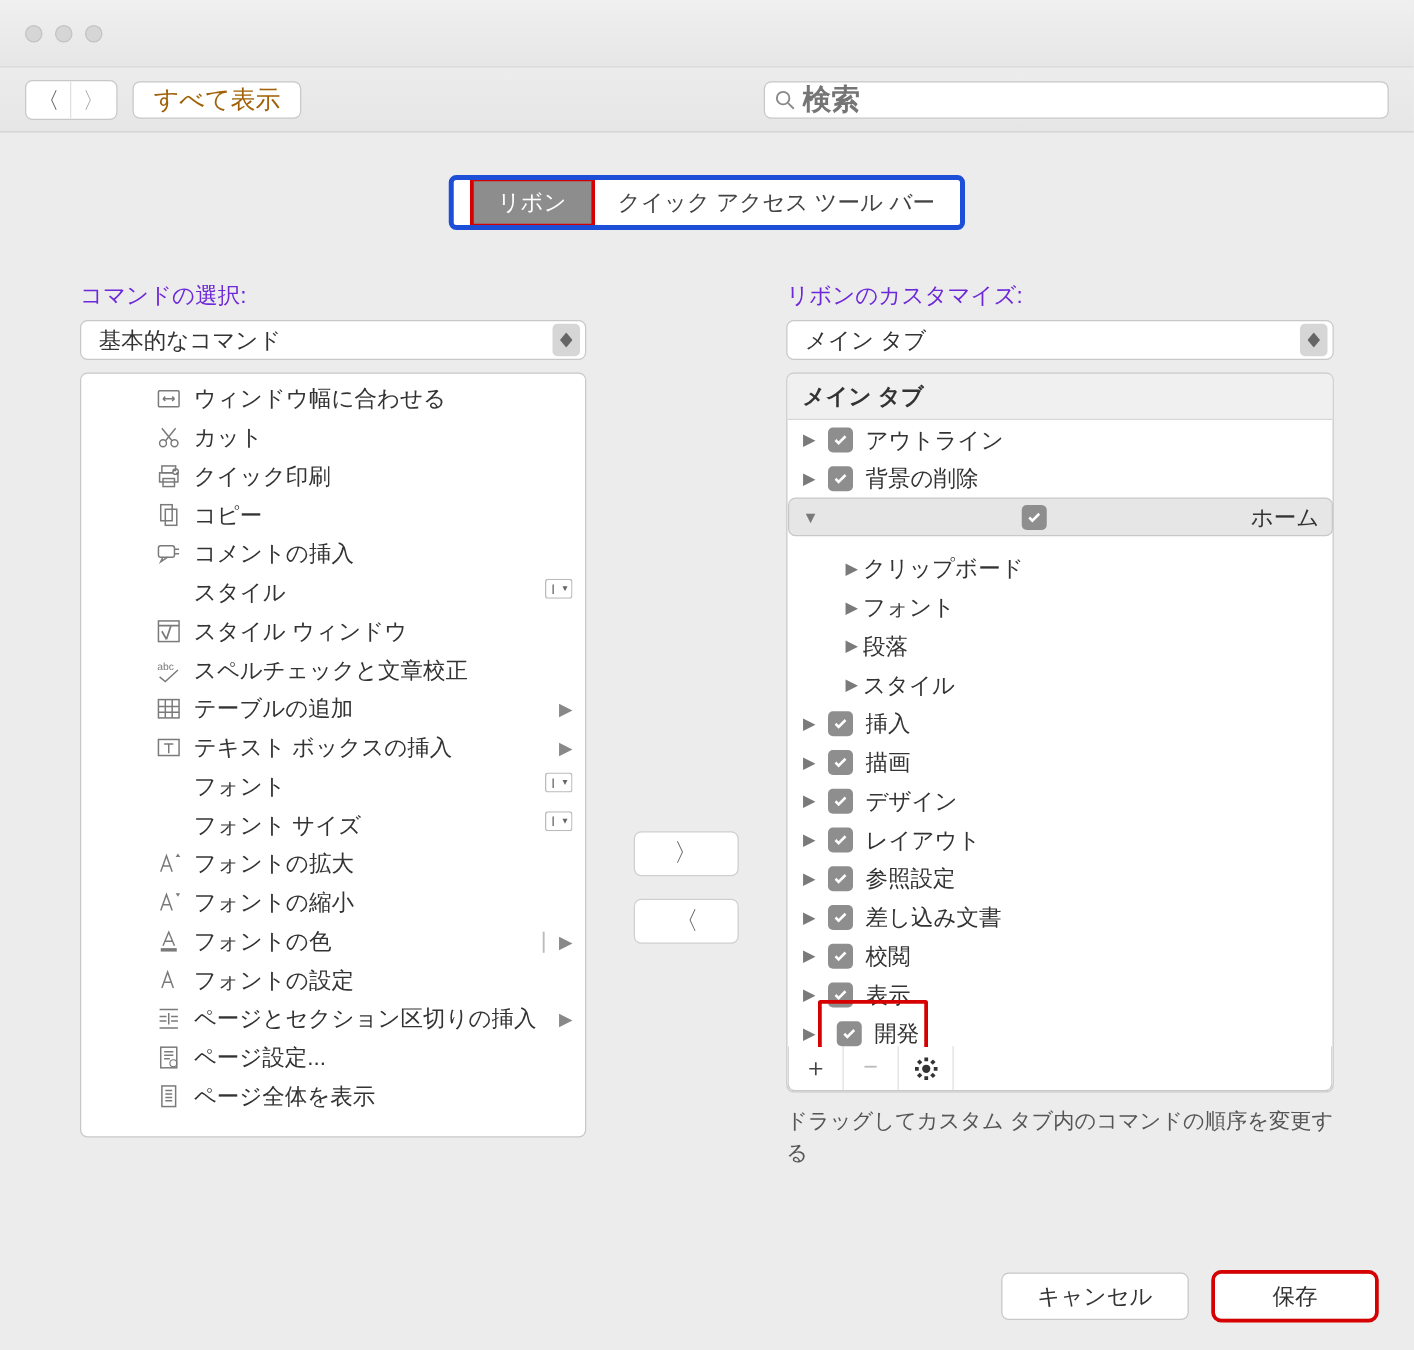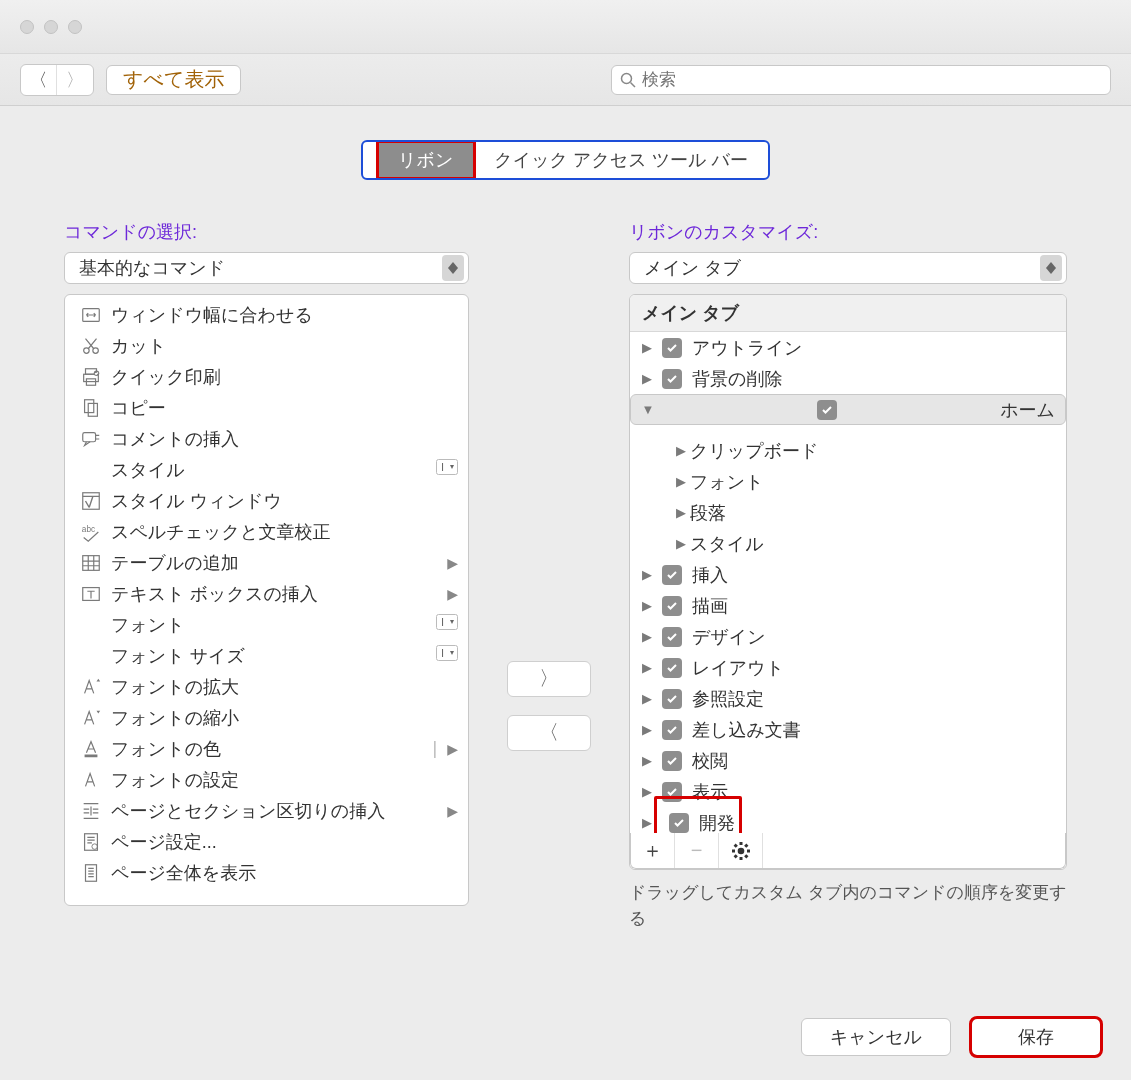--- a/index.html
+++ b/index.html
@@ -8,44 +8,44 @@
 .titlebar { height: 54px; display: flex; align-items: center; padding: 0 20px; border-bottom: 1px solid #d8d8d8; background: linear-gradient(#f0f0f0,#e6e6e6); position: relative; }
 .traffic { display: flex; gap: 10px; }
 .tl { width: 14px; height: 14px; border-radius: 50%; background: #d6d6d6; border: 1px solid #c2c2c2; }
 .title { position: absolute; left: 0; right: 0; text-align: center; font-size: 17px; color: #444; }
 .toolbar { height: 52px; display: flex; align-items: center; padding: 0 20px; gap: 12px; border-bottom: 1px solid #cfcfcf; background: linear-gradient(#ececec,#e6e6e6); }
 .navbtns { display: flex; border: 1px solid #c8c8c8; border-radius: 6px; overflow: hidden; background: #fff; }
 .navbtn { width: 36px; height: 30px; display: flex; align-items: center; justify-content: center; font-size: 18px; color: #aaa; cursor: default; }
 .navbtn:first-child { border-right: 1px solid #e0e0e0; color: #555; }
 .showall { border: 1px solid #c8c8c8; border-radius: 6px; background: #fff; height: 30px; padding: 0 16px; font-size: 20px; color: #a16207; display:flex; align-items:center; }
 .searchwrap { margin-left: auto; display: flex; align-items: center; border: 1px solid #c8c8c8; border-radius: 6px; background: #fff; height: 30px; width: 500px; padding: 0 8px; gap:6px; }
-.searchwrap input { border: none; outline: none; font-size: 17px; color: #3b82f6; flex:1; background: transparent; }
+.searchwrap input { border: none; outline: none; font-size: 23px; color: #3b82f6; flex:1; background: transparent; font-weight: bold; }
 .mag { width:16px; height:16px; }
 
 .content { padding: 34px 64px 0 64px; }
 .segwrap { display: flex; justify-content: center; margin-bottom: 40px; }
-.seg { display: flex; border: 2px solid #1d4ed8; border-radius: 6px; background: #fff; overflow: hidden; padding-left: 15px; }
+.seg { display: flex; border: 4px solid #1d4ed8; border-radius: 6px; background: #fff; overflow: hidden; padding-left: 15px; }
 .segbtn { padding: 6px 20px; font-size: 18px; color: #444; cursor: default; }
 .segbtn.active { background: #8d8d8d; color: #fff; }
 .segbtn:first-child { border-right: 1px solid #d0d0d0; }
 .hl-red { outline: 3px solid #d60000; outline-offset: -1px; }
 
 .cols { display: flex; gap: 0; }
 .col { display: flex; flex-direction: column; }
 .col.left { width: 405px; }
 .col.mid { width: 160px; display: flex; justify-content: center; align-items: center; flex-direction: column; gap: 18px; padding-top: 260px; }
 .col.right { flex: 1; }
 
 .lbl { font-size: 18px; color: #6d28d9; margin-bottom: 8px; }
 .sel { display: flex; align-items: center; justify-content: space-between; border: 1px solid #c8c8c8; border-radius: 6px; background: #fff; height: 32px; padding: 0 4px 0 14px; font-size: 18px; color: #333; margin-bottom: 10px; }
 .sel .stepper { width: 22px; height: 26px; background: #d6d6d6; border-radius: 4px; display: flex; flex-direction: column; align-items: center; justify-content: center; gap:0; }
 .stepper svg { display:block; }
 
 .listbox { border: 1px solid #c8c8c8; border-radius: 6px; background: #fff; height: 612px; overflow-y: auto; padding: 4px 0; }
-.row { display: flex; align-items: center; padding: 2px 10px 2px 8px; font-size: 18px; color: #333; height: 31px; }
+.row { display: flex; align-items: center; padding: 2px 10px 2px 8px; font-size: 18px; color: #333; height: 31px; margin-left: 44px; }
 .row .iconcell { width: 32px; display:flex; justify-content:center; margin-left: 2px; }
 .row .txt { flex:1; padding-left:4px; }
 .row .disclosure { color:#888; font-size:14px; margin-left:6px; }
 .icon { width:22px; height:22px; fill:none; stroke:#7a7a7a; stroke-width:1.3; }
 
 .transferbtn { width: 84px; height: 36px; border: 1px solid #cfcfcf; border-radius: 6px; background: #fff; display: flex; align-items: center; justify-content: center; font-size: 20px; color: #666; }
 
 .tree { border: 1px solid #c8c8c8; border-radius: 6px; background: #fff; height: 576px; overflow:hidden; display:flex; flex-direction:column; }
 .treehdr { background: #f0f0f0; border-bottom: 1px solid #d8d8d8; padding: 6px 12px; font-size: 18px; font-weight: 600; color: #333; }
 .treebody { flex:1; overflow-y:auto; }

